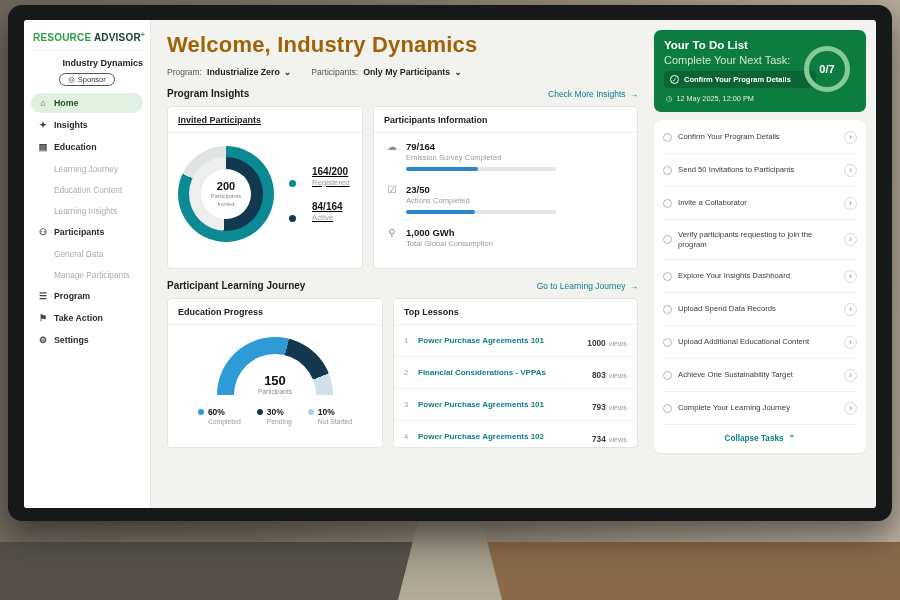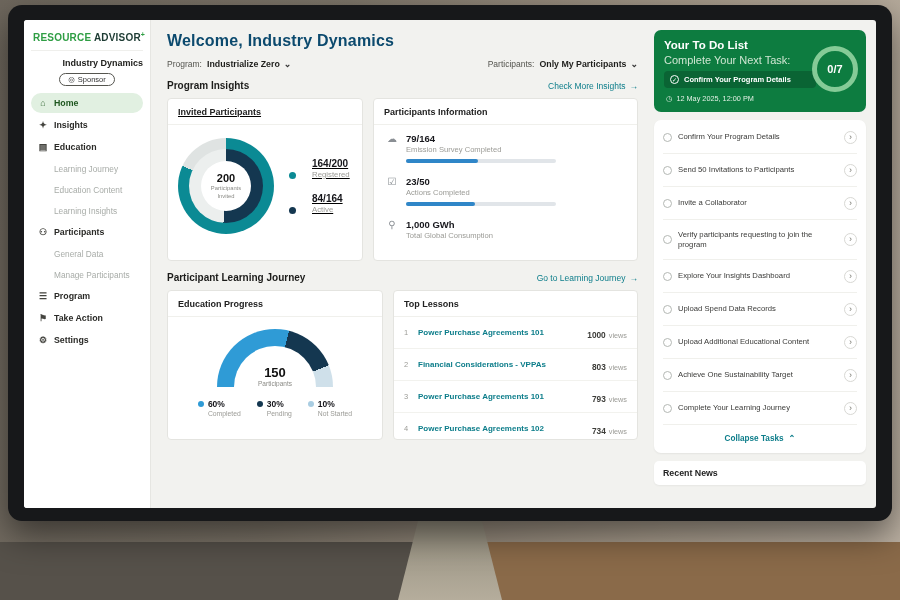--- a/index.html
+++ b/index.html
@@ -27,22 +27,22 @@
   .nav{display:flex;flex-direction:column;gap:2px;}
   .nav-item{display:flex;align-items:center;gap:6px;padding:5px 7px;border-radius:12px;
     font-weight:bold;color:#2b2b28;font-size:8.8px;cursor:pointer;}
   .nav-item .ico{width:10px;text-align:center;font-size:9px;color:#44443f;}
   .nav-item.active{background:#e1f0e1;color:#1e561f;}
   .nav-item.active .ico{color:#1e561f;}
   .nav-sub{display:block;padding:4.5px 7px 4.5px 23px;color:#a8aca8;font-size:8.3px;border-radius:10px;cursor:pointer;}
 
   
   .main{flex:1;padding:12px 14px 8px 16px;min-width:0;}
-  .title{font-size:16px;font-weight:bold;color:#0c4a6e;letter-spacing:.2px;}
-  .selectors{display:flex;align-items:center;gap:20px;margin-top:9px;font-size:8.5px;color:#55554f;justify-content:space-between;}
+  .title{font-size:22px;font-weight:bold;color:#a16207;letter-spacing:.2px;}
+  .selectors{display:flex;align-items:center;gap:20px;margin-top:9px;font-size:8.5px;color:#55554f;}
   .sel-group{display:flex;align-items:center;gap:5px;}
   .sel-value{font-weight:bold;color:#1f1f1c;font-size:8.8px;display:flex;align-items:center;gap:4px;cursor:pointer;}
   .caret{font-size:9px;color:#333;line-height:1;}
   .section-head{display:flex;justify-content:space-between;align-items:center;margin-top:11px;}
   .section-title{font-size:10px;font-weight:bold;color:#1c1c1a;}
   .section-link{font-size:8.5px;font-weight:normal;color:#0c7d8a;display:flex;gap:4px;align-items:center;cursor:pointer;}
   .cards{display:flex;gap:10px;margin-top:7px;}
   .card{background:#fff;border:1px solid #e4e4e0;border-radius:4px;overflow:hidden;}
   .card-title{font-size:9px;font-weight:bold;color:#222;padding:8px 10px 7px;border-bottom:1px solid #f0f0ec;}
   .card1{width:196px;height:163px;text-decoration:underline;}
@@ -102,21 +102,21 @@
   .todo{width:224px;flex:0 0 auto;padding:10px 10px 0 2px;display:flex;flex-direction:column;}
   .todo-green{background:#0d7c40;border-radius:7px;padding:9px 10px;color:#fff;position:relative;}
   .todo-title{font-size:11.5px;font-weight:bold;}
   .todo-sub{font-size:11px;color:#cfe6d2;margin-top:3px;}
   .todo-next{display:flex;align-items:center;gap:5px;background:#0a6434;border-radius:4px;
     padding:4px 6px;margin-top:5px;width:152px;cursor:pointer;}
   .todo-next-label{font-size:7.5px;font-weight:bold;}
   .check-circle{width:9px;height:9px;border-radius:50%;border:1px solid #fff;font-size:6px;
     display:flex;align-items:center;justify-content:center;flex:0 0 auto;}
   .todo-due{display:flex;align-items:center;gap:4px;font-size:7.3px;color:#e2f0e4;margin-top:6px;padding-left:2px;}
-  .todo-ring{position:absolute;right:8px;top:16px;width:46px;height:46px;border-radius:50%;
+  .todo-ring{position:absolute;right:16px;top:16px;width:46px;height:46px;border-radius:50%;
     border:5px solid #85cb97;display:flex;align-items:center;justify-content:center;
     font-size:11px;font-weight:bold;color:#fff;}
   .todo-card{background:#fff;border-radius:7px;margin-top:8px;padding:1px 9px;box-shadow:0 1px 2px rgba(0,0,0,.06);}
   .task{display:flex;align-items:center;gap:6px;padding:9.5px 0;border-bottom:1px solid #f0f0ec;}
   .task-circle{width:9px;height:9px;border-radius:50%;border:1px solid #b4b8b4;flex:0 0 auto;cursor:pointer;}
   .task-label{flex:1;font-size:7.7px;color:#3a3a38;line-height:1.3;}
   .task-go{width:13px;height:13px;border-radius:50%;border:1px solid #d8d8d4;color:#77776f;font-size:9px;
     display:flex;align-items:center;justify-content:center;flex:0 0 auto;cursor:pointer;line-height:1;}
   .collapse{display:flex;justify-content:center;align-items:center;gap:5px;padding:8px 0 9px;
     font-size:8.2px;font-weight:bold;color:#0c7d8a;cursor:pointer;}
@@ -405,18 +405,17 @@
             <span class="task-circle"></span>
             <span class="task-label">Complete Your Learning Journey</span>
             <span class="task-go">›</span>
           </div>
           <div class="collapse">
             <span>Collapse Tasks</span>
             <span>⌃</span>
           </div>
         </div>
 
-        <div class="news-bar">Recent News</div>
       </aside>
 
     </div>
   </div>
 </div>
 
 </body></html>

